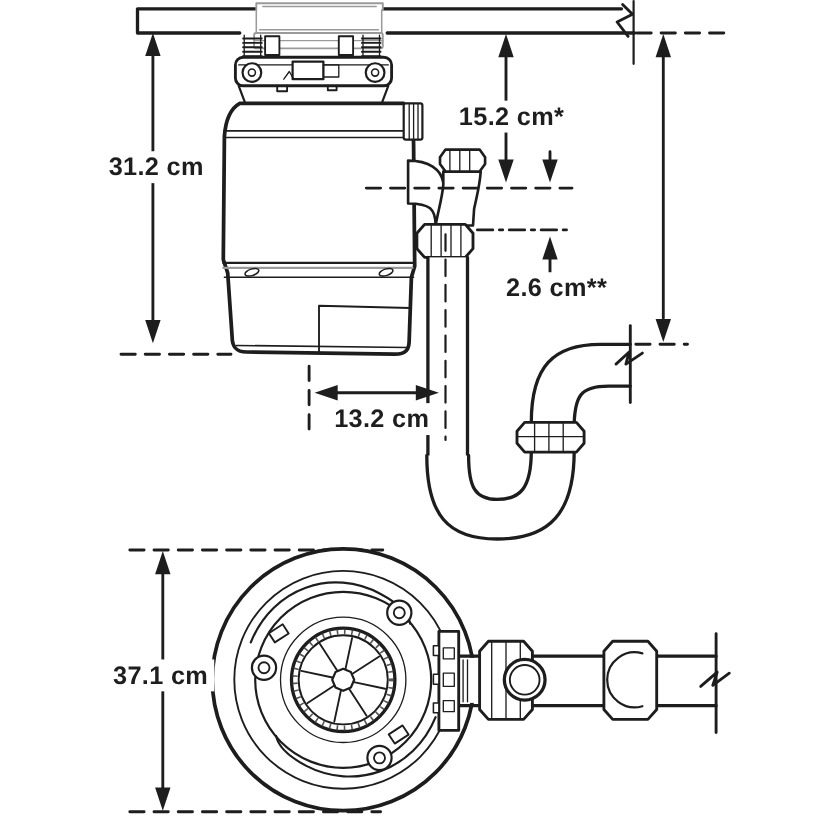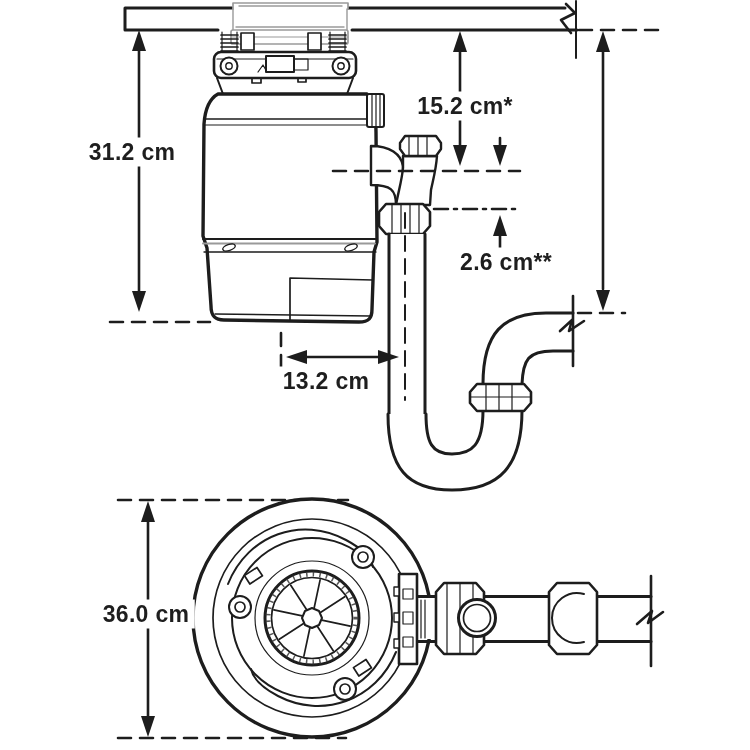--- a/index.html
+++ b/index.html
@@ -227,19 +227,19 @@
 
     <g>
       <polygon class="bk" points="148,501 141,522 155,522"></polygon>
       <path class="s w26" d="M148,520 V718"></path>
       <polygon class="bk" points="148,737 141,716 155,716"></polygon>
     </g>
   </g>
 </svg>
 
 <div class="labels">
-  <div class="dim-label" style="left:132px; top:152px">31.2 cm</div>
+  <div class="dim-label" style="left:142px; top:152px">31.2 cm</div>
   <div class="dim-label" style="left:465px; top:106px">15.2 cm*</div>
   <div class="dim-label" style="left:506px; top:262px">2.6 cm**</div>
-  <div class="dim-label" style="left:326px; top:381px">13.2 cm</div>
-  <div class="dim-label" style="left:146px; top:614px">36.0 cm</div>
+  <div class="dim-label" style="left:347px; top:381px">13.2 cm</div>
+  <div class="dim-label" style="left:146px; top:614px">37.1 cm</div>
 </div>
 </div>
 
 </body></html>

